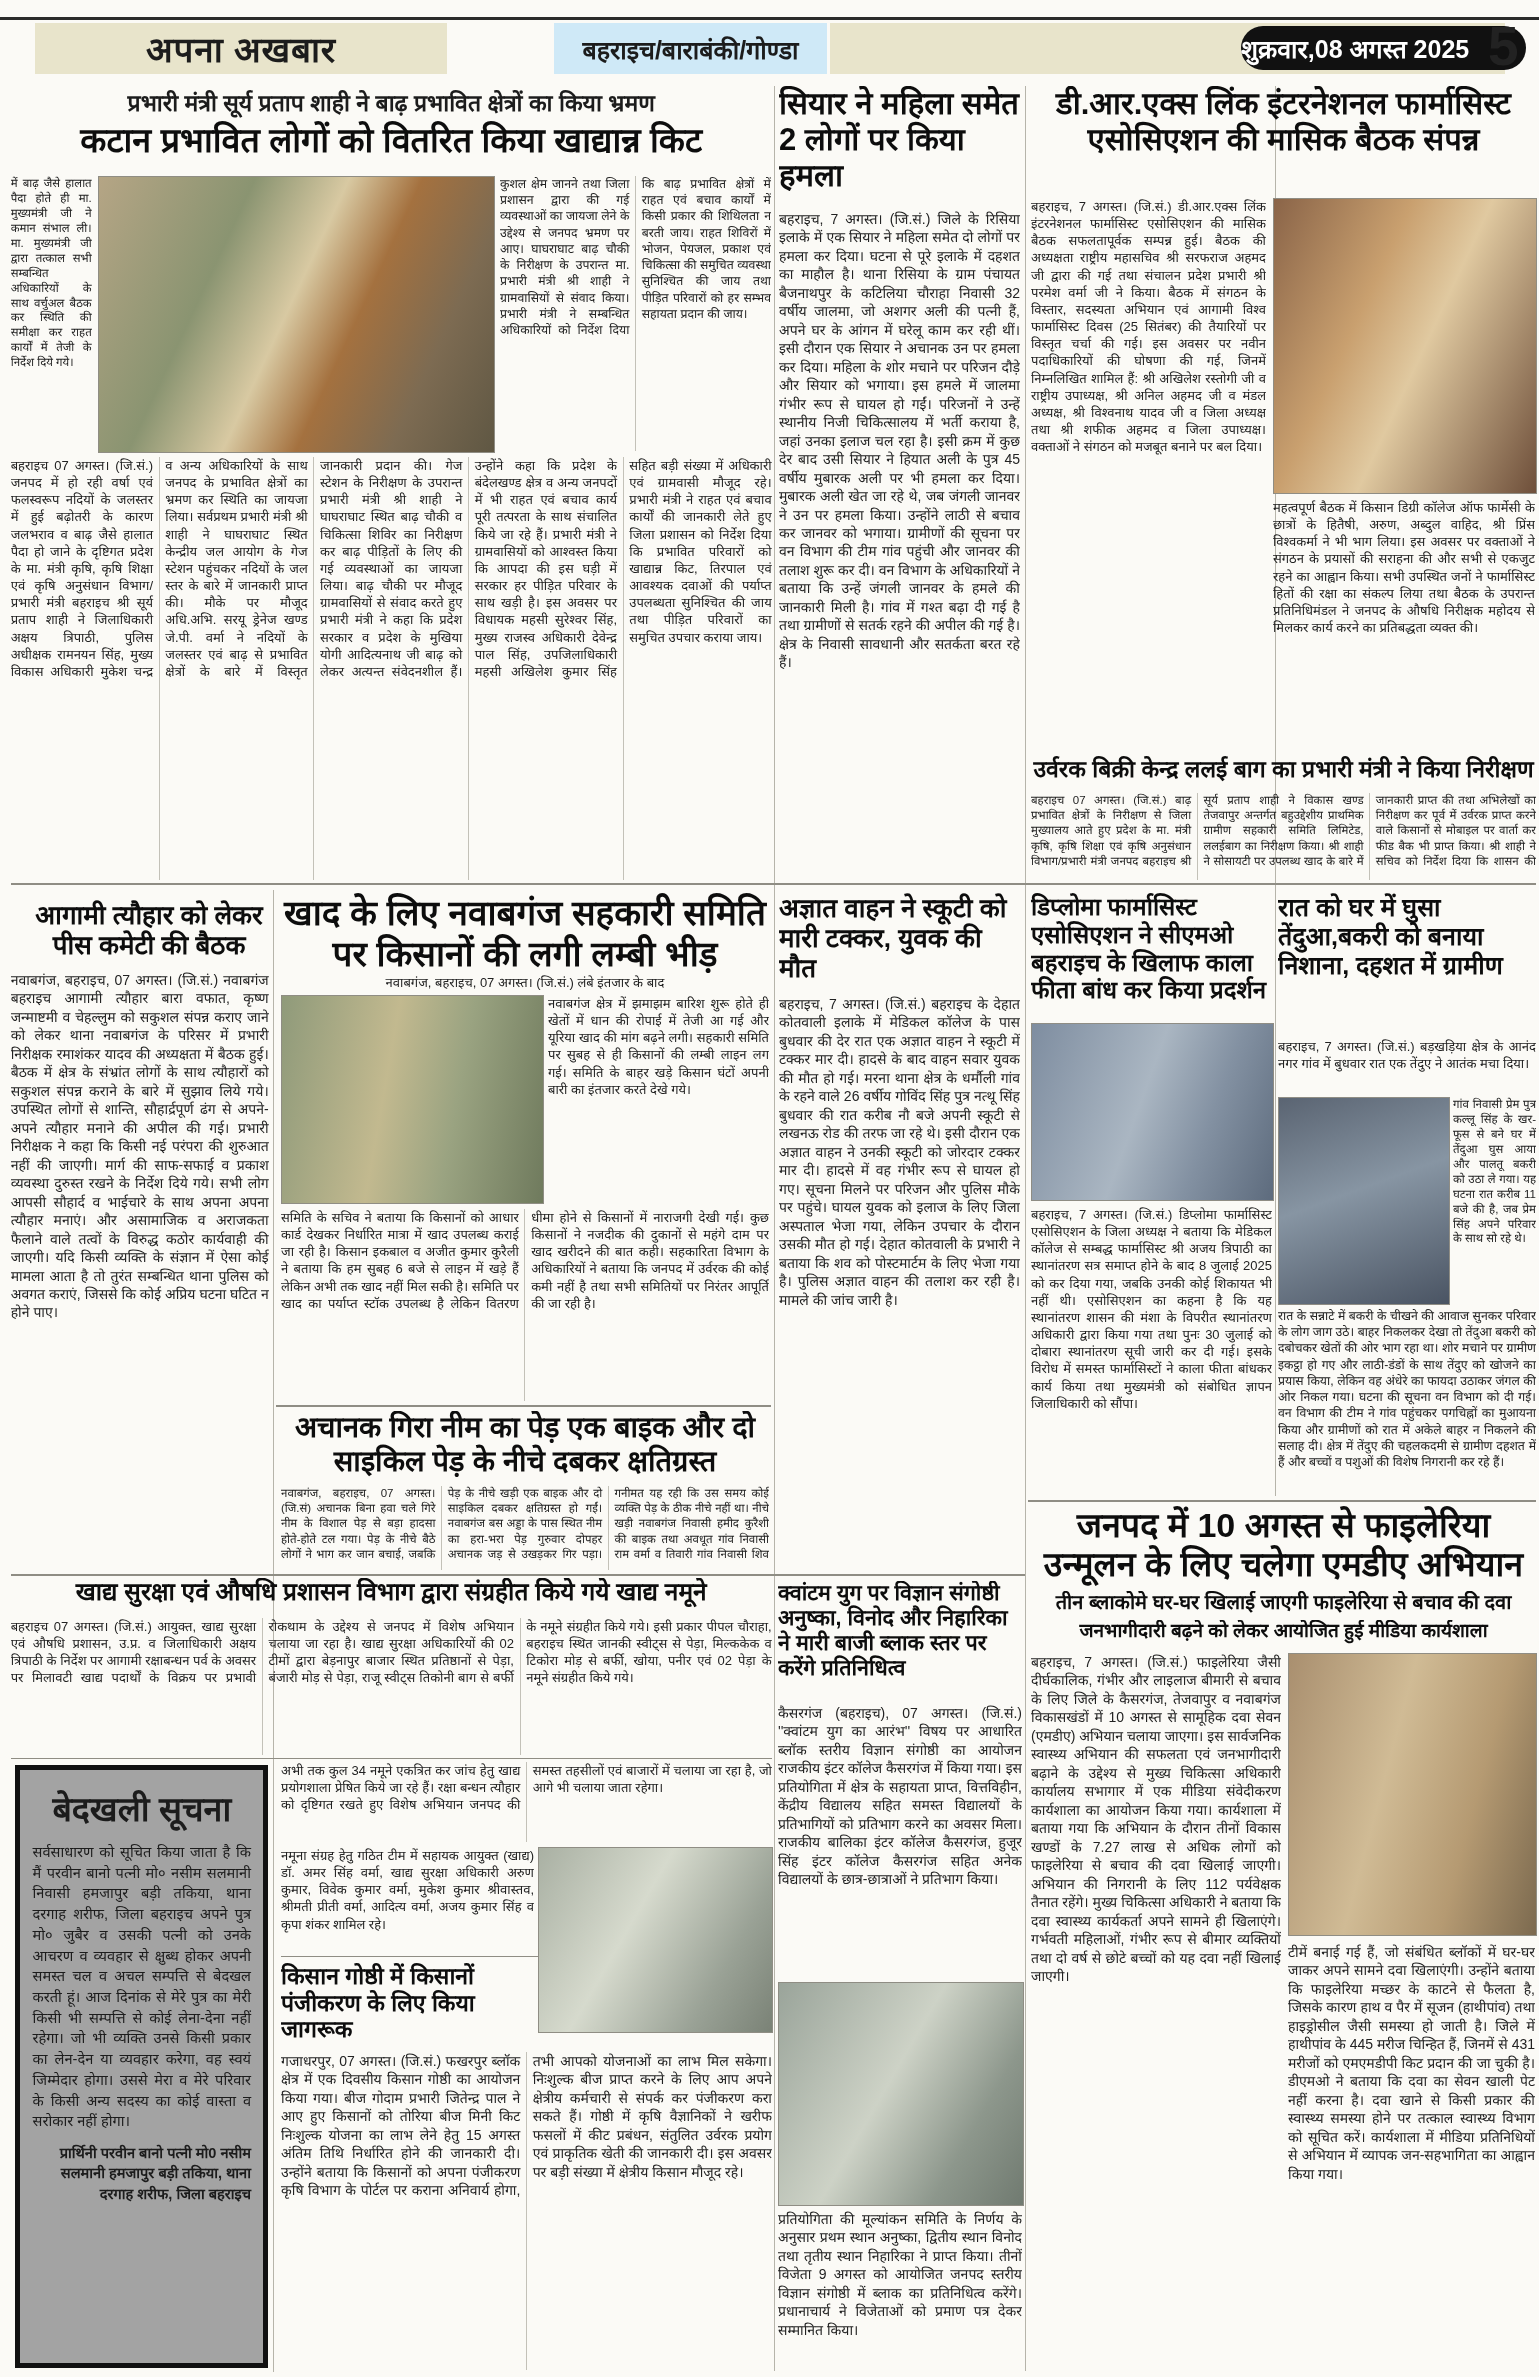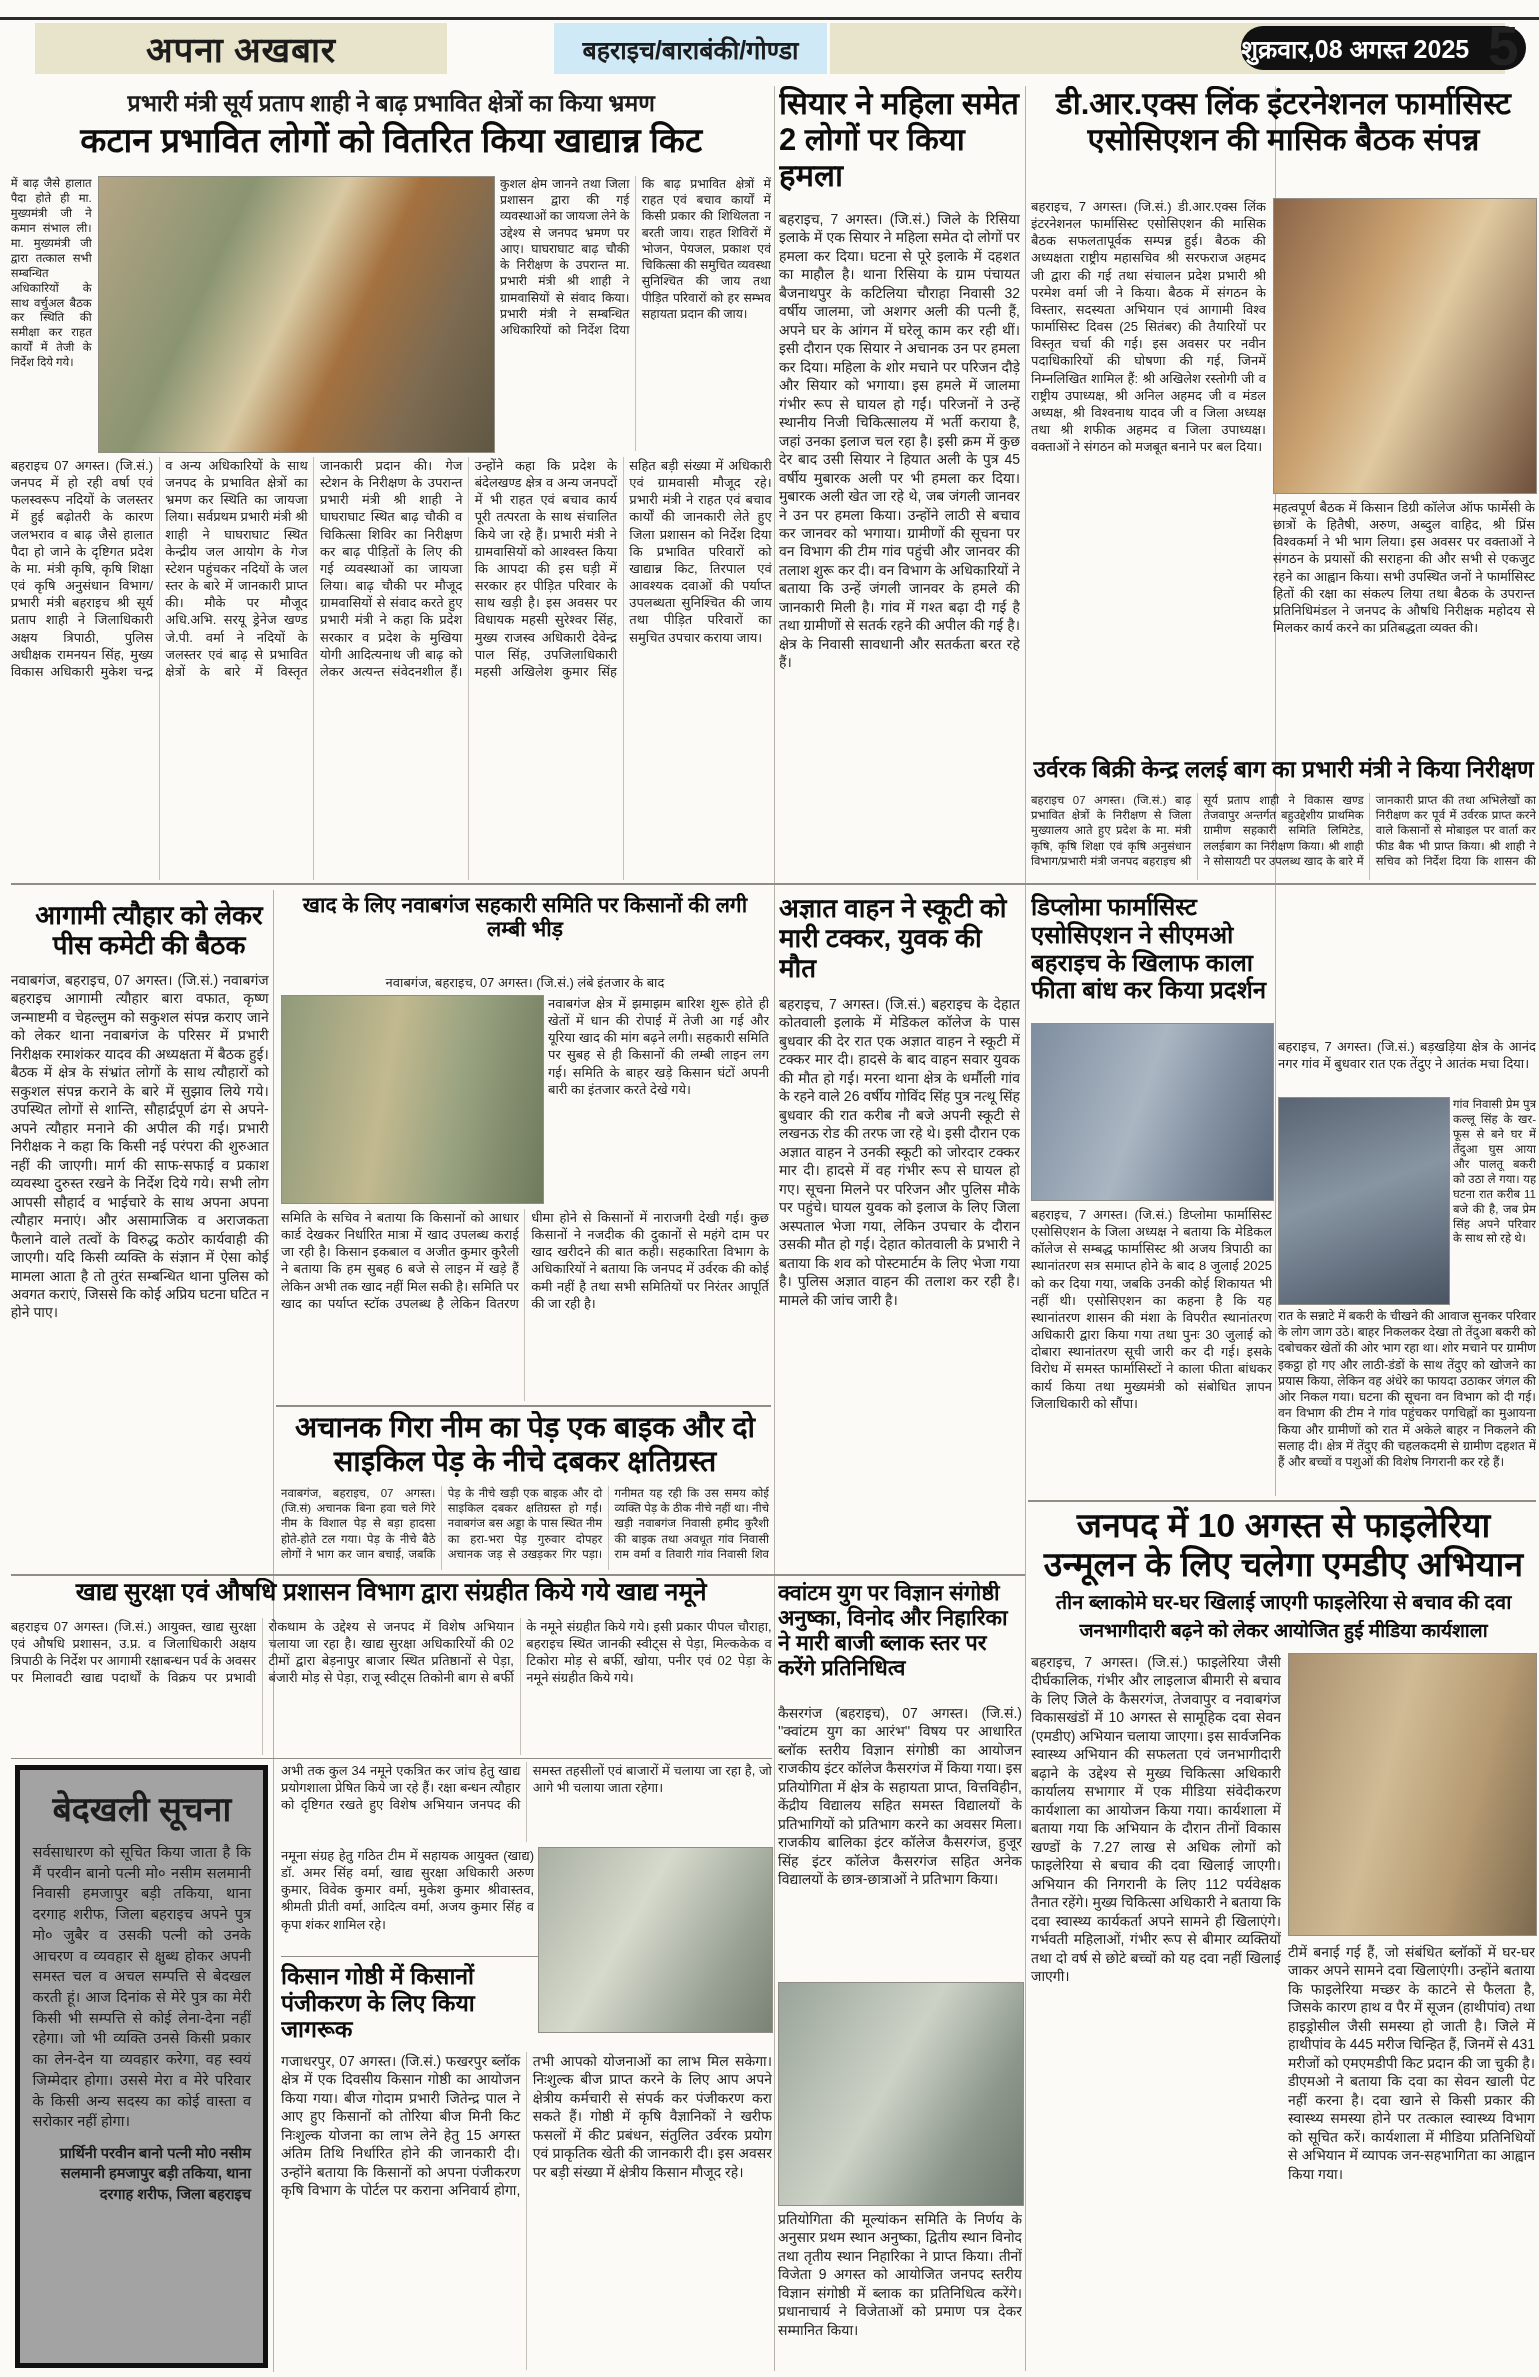--- a/index.html
+++ b/index.html
@@ -85,33 +85,34 @@
   <div class="photo ph-drx" style="left:1273px;top:198px;width:262px;height:294px;"></div>
   <div class="blk body" style="left:1031px;top:198px;width:235px;height:554px;">बहराइच, 7 अगस्त। (जि.सं.) डी.आर.एक्स लिंक इंटरनेशनल फार्मासिस्ट एसोसिएशन की मासिक बैठक सफलतापूर्वक सम्पन्न हुई। बैठक की अध्यक्षता राष्ट्रीय महासचिव श्री सरफराज अहमद जी द्वारा की गई तथा संचालन प्रदेश प्रभारी श्री परमेश वर्मा जी ने किया। बैठक में संगठन के विस्तार, सदस्यता अभियान एवं आगामी विश्व फार्मासिस्ट दिवस (25 सितंबर) की तैयारियों पर विस्तृत चर्चा की गई। इस अवसर पर नवीन पदाधिकारियों की घोषणा की गई, जिनमें निम्नलिखित शामिल हैं: श्री अखिलेश रस्तोगी जी व राष्ट्रीय उपाध्यक्ष, श्री अनिल अहमद जी व मंडल अध्यक्ष, श्री विश्वनाथ यादव जी व जिला अध्यक्ष तथा श्री शफीक अहमद व जिला उपाध्यक्ष। वक्ताओं ने संगठन को मजबूत बनाने पर बल दिया।</div>
   <div class="blk body" style="left:1273px;top:499px;width:262px;height:253px;">महत्वपूर्ण बैठक में किसान डिग्री कॉलेज ऑफ फार्मेसी के छात्रों के हितैषी, अरुण, अब्दुल वाहिद, श्री प्रिंस विश्वकर्मा ने भी भाग लिया। इस अवसर पर वक्ताओं ने संगठन के प्रयासों की सराहना की और सभी से एकजुट रहने का आह्वान किया। सभी उपस्थित जनों ने फार्मासिस्ट हितों की रक्षा का संकल्प लिया तथा बैठक के उपरान्त प्रतिनिधिमंडल ने जनपद के औषधि निरीक्षक महोदय से मिलकर कार्य करने का प्रतिबद्धता व्यक्त की।</div>
 
   <div class="blk headline hl-c" style="left:1031px;top:756px;width:505px;height:34px;font-size:23px;white-space:nowrap;">उर्वरक बिक्री केन्द्र ललई बाग का प्रभारी मंत्री ने किया निरीक्षण</div>
   <div class="blk body cols3" style="left:1031px;top:793px;width:505px;height:87px;font-size:11.5px;">बहराइच 07 अगस्त। (जि.सं.) बाढ़ प्रभावित क्षेत्रों के निरीक्षण से जिला मुख्यालय आते हुए प्रदेश के मा. मंत्री कृषि, कृषि शिक्षा एवं कृषि अनुसंधान विभाग/प्रभारी मंत्री जनपद बहराइच श्री सूर्य प्रताप शाही ने विकास खण्ड तेजवापुर अन्तर्गत बहुउद्देशीय प्राथमिक ग्रामीण सहकारी समिति लिमिटेड, ललईबाग का निरीक्षण किया। श्री शाही ने सोसायटी पर उपलब्ध खाद के बारे में जानकारी प्राप्त की तथा अभिलेखों का निरीक्षण कर पूर्व में उर्वरक प्राप्त करने वाले किसानों से मोबाइल पर वार्ता कर फीड बैक भी प्राप्त किया। श्री शाही ने सचिव को निर्देश दिया कि शासन की मंशानुरूप किसानों का उर्वरक का वितरण किया जाय।</div>
 
   <div class="blk headline hl-c" style="left:20px;top:893px;width:258px;height:74px;font-size:26px;margin-top:7px;">आगामी त्यौहार को लेकर पीस कमेटी की बैठक</div>
   <div class="blk body" style="left:10.7px;top:971px;width:258px;height:600px;font-size:14px;">नवाबगंज, बहराइच, 07 अगस्त। (जि.सं.) नवाबगंज बहराइच आगामी त्यौहार बारा वफात, कृष्ण जन्माष्टमी व चेहल्लुम को सकुशल संपन्न कराए जाने को लेकर थाना नवाबगंज के परिसर में प्रभारी निरीक्षक रमाशंकर यादव की अध्यक्षता में बैठक हुई। बैठक में क्षेत्र के संभ्रांत लोगों के साथ त्यौहारों को सकुशल संपन्न कराने के बारे में सुझाव लिये गये। उपस्थित लोगों से शान्ति, सौहार्द्रपूर्ण ढंग से अपने-अपने त्यौहार मनाने की अपील की गई। प्रभारी निरीक्षक ने कहा कि किसी नई परंपरा की शुरुआत नहीं की जाएगी। मार्ग की साफ-सफाई व प्रकाश व्यवस्था दुरुस्त रखने के निर्देश दिये गये। सभी लोग आपसी सौहार्द व भाईचारे के साथ अपना अपना त्यौहार मनाएं। और असामाजिक व अराजकता फैलाने वाले तत्वों के विरुद्ध कठोर कार्यवाही की जाएगी। यदि किसी व्यक्ति के संज्ञान में ऐसा कोई मामला आता है तो तुरंत सम्बन्धित थाना पुलिस को अवगत कराएं, जिससे कि कोई अप्रिय घटना घटित न होने पाए।</div>
 
-  <div class="blk headline hl-c" style="left:281px;top:893px;width:488px;height:80px;font-size:21px;">खाद के लिए नवाबगंज सहकारी समिति पर किसानों की लगी लम्बी भीड़</div>
+  <div class="blk headline hl-c" style="left:281px;top:893px;width:488px;height:80px;font-size:35px;">खाद के लिए नवाबगंज सहकारी समिति पर किसानों की लगी लम्बी भीड़</div>
   <div class="blk body" style="left:281px;top:974px;width:488px;height:18.4px;text-align:center;">नवाबगंज, बहराइच, 07 अगस्त। (जि.सं.) लंबे इंतजार के बाद</div>
   <div class="photo ph-khad" style="left:281px;top:995px;width:261px;height:207px;"></div>
   <div class="blk body" style="left:548px;top:995px;width:221px;height:207px;">नवाबगंज क्षेत्र में झमाझम बारिश शुरू होते ही खेतों में धान की रोपाई में तेजी आ गई और यूरिया खाद की मांग बढ़ने लगी। सहकारी समिति पर सुबह से ही किसानों की लम्बी लाइन लग गई। समिति के बाहर खड़े किसान घंटों अपनी बारी का इंतजार करते देखे गये।</div>
   <div class="blk body cols2" style="left:281px;top:1209px;width:488px;height:192px;">समिति के सचिव ने बताया कि किसानों को आधार कार्ड देखकर निर्धारित मात्रा में खाद उपलब्ध कराई जा रही है। किसान इकबाल व अजीत कुमार कुरैली ने बताया कि हम सुबह 6 बजे से लाइन में खड़े हैं लेकिन अभी तक खाद नहीं मिल सकी है। समिति पर खाद का पर्याप्त स्टॉक उपलब्ध है लेकिन वितरण धीमा होने से किसानों में नाराजगी देखी गई। कुछ किसानों ने नजदीक की दुकानों से महंगे दाम पर खाद खरीदने की बात कही। सहकारिता विभाग के अधिकारियों ने बताया कि जनपद में उर्वरक की कोई कमी नहीं है तथा सभी समितियों पर निरंतर आपूर्ति की जा रही है।</div>
 
   <div class="blk headline" style="left:779px;top:893px;width:241px;height:98px;font-size:26px;">अज्ञात वाहन ने स्कूटी को मारी टक्कर, युवक की मौत</div>
   <div class="blk body" style="left:779px;top:995px;width:241px;height:574px;font-size:14px;">बहराइच, 7 अगस्त। (जि.सं.) बहराइच के देहात कोतवाली इलाके में मेडिकल कॉलेज के पास बुधवार की देर रात एक अज्ञात वाहन ने स्कूटी में टक्कर मार दी। हादसे के बाद वाहन सवार युवक की मौत हो गई। मरना थाना क्षेत्र के धर्मौली गांव के रहने वाले 26 वर्षीय गोविंद सिंह पुत्र नत्थू सिंह बुधवार की रात करीब नौ बजे अपनी स्कूटी से लखनऊ रोड की तरफ जा रहे थे। इसी दौरान एक अज्ञात वाहन ने उनकी स्कूटी को जोरदार टक्कर मार दी। हादसे में वह गंभीर रूप से घायल हो गए। सूचना मिलने पर परिजन और पुलिस मौके पर पहुंचे। घायल युवक को इलाज के लिए जिला अस्पताल भेजा गया, लेकिन उपचार के दौरान उसकी मौत हो गई। देहात कोतवाली के प्रभारी ने बताया कि शव को पोस्टमार्टम के लिए भेजा गया है। पुलिस अज्ञात वाहन की तलाश कर रही है। मामले की जांच जारी है।</div>
 
   <div class="blk headline" style="left:1031px;top:893px;width:241px;height:127px;font-size:24px;">डिप्लोमा फार्मासिस्ट एसोसिएशन ने सीएमओ बहराइच के खिलाफ काला फीता बांध कर किया प्रदर्शन</div>
   <div class="photo ph-dip" style="left:1031px;top:1023px;width:241px;height:176px;"></div>
   <div class="blk body" style="left:1031px;top:1206px;width:241px;height:290px;">बहराइच, 7 अगस्त। (जि.सं.) डिप्लोमा फार्मासिस्ट एसोसिएशन के जिला अध्यक्ष ने बताया कि मेडिकल कॉलेज से सम्बद्ध फार्मासिस्ट श्री अजय त्रिपाठी का स्थानांतरण सत्र समाप्त होने के बाद 8 जुलाई 2025 को कर दिया गया, जबकि उनकी कोई शिकायत भी नहीं थी। एसोसिएशन का कहना है कि यह स्थानांतरण शासन की मंशा के विपरीत स्थानांतरण अधिकारी द्वारा किया गया तथा पुनः 30 जुलाई को दोबारा स्थानांतरण सूची जारी कर दी गई। इसके विरोध में समस्त फार्मासिस्टों ने काला फीता बांधकर कार्य किया तथा मुख्यमंत्री को संबोधित ज्ञापन जिलाधिकारी को सौंपा।</div>
 
+  <div class="blk headline" style="left:1278px;top:893px;width:258px;height:143px;font-size:25px;">रात को घर में घुसा तेंदुआ,बकरी को बनाया निशाना, दहशत में ग्रामीण</div>
   <div class="blk body" style="left:1278px;top:1038px;width:258px;height:55px;">बहराइच, 7 अगस्त। (जि.सं.) बड़खड़िया क्षेत्र के आनंद नगर गांव में बुधवार रात एक तेंदुए ने आतंक मचा दिया।</div>
   <div class="photo ph-ten" style="left:1278px;top:1097px;width:170px;height:206px;"></div>
   <div class="blk body-sm" style="left:1453px;top:1097px;width:83px;height:206px;">गांव निवासी प्रेम पुत्र कल्लू सिंह के खर-फूस से बने घर में तेंदुआ घुस आया और पालतू बकरी को उठा ले गया। यह घटना रात करीब 11 बजे की है, जब प्रेम सिंह अपने परिवार के साथ सो रहे थे।</div>
   <div class="blk body" style="left:1278px;top:1308px;width:258px;height:187px;font-size:12.3px;">रात के सन्नाटे में बकरी के चीखने की आवाज सुनकर परिवार के लोग जाग उठे। बाहर निकलकर देखा तो तेंदुआ बकरी को दबोचकर खेतों की ओर भाग रहा था। शोर मचाने पर ग्रामीण इकट्ठा हो गए और लाठी-डंडों के साथ तेंदुए को खोजने का प्रयास किया, लेकिन वह अंधेरे का फायदा उठाकर जंगल की ओर निकल गया। घटना की सूचना वन विभाग को दी गई। वन विभाग की टीम ने गांव पहुंचकर पगचिह्नों का मुआयना किया और ग्रामीणों को रात में अकेले बाहर न निकलने की सलाह दी। क्षेत्र में तेंदुए की चहलकदमी से ग्रामीण दहशत में हैं और बच्चों व पशुओं की विशेष निगरानी कर रहे हैं।</div>
 
   <div class="blk headline hl-c" style="left:281px;top:1411px;width:488px;height:72px;font-size:29px;">अचानक गिरा नीम का पेड़ एक बाइक और दो साइकिल पेड़ के नीचे दबकर क्षतिग्रस्त</div>
   <div class="blk body cols3" style="left:281px;top:1486px;width:488px;height:84px;font-size:11.5px;">नवाबगंज, बहराइच, 07 अगस्त। (जि.सं) अचानक बिना हवा चले गिरे नीम के विशाल पेड़ से बड़ा हादसा होते-होते टल गया। पेड़ के नीचे बैठे लोगों ने भाग कर जान बचाई, जबकि पेड़ के नीचे खड़ी एक बाइक और दो साइकिल दबकर क्षतिग्रस्त हो गईं। नवाबगंज बस अड्डा के पास स्थित नीम का हरा-भरा पेड़ गुरुवार दोपहर अचानक जड़ से उखड़कर गिर पड़ा। गनीमत यह रही कि उस समय कोई व्यक्ति पेड़ के ठीक नीचे नहीं था। नीचे खड़ी नवाबगंज निवासी हमीद कुरैशी की बाइक तथा अवधूत गांव निवासी राम वर्मा व तिवारी गांव निवासी शिव नाथ की साईकिल क्षतिग्रस्त हो गई। स्थानीय लोगों ने प्रशासन से सड़क किनारे जर्जर पेड़ों की जांच कराने की मांग की है।</div>
 
   <div class="blk headline hl-c" style="left:1031px;top:1506px;width:505px;height:81px;font-size:34px;">जनपद में 10 अगस्त से फाइलेरिया उन्मूलन के लिए चलेगा एमडीए अभियान</div>
   <div class="blk headline hl-c" style="left:1031px;top:1591px;width:505px;height:28px;font-size:20px;">तीन ब्लाकोमे घर-घर खिलाई जाएगी फाइलेरिया से बचाव की दवा</div>

